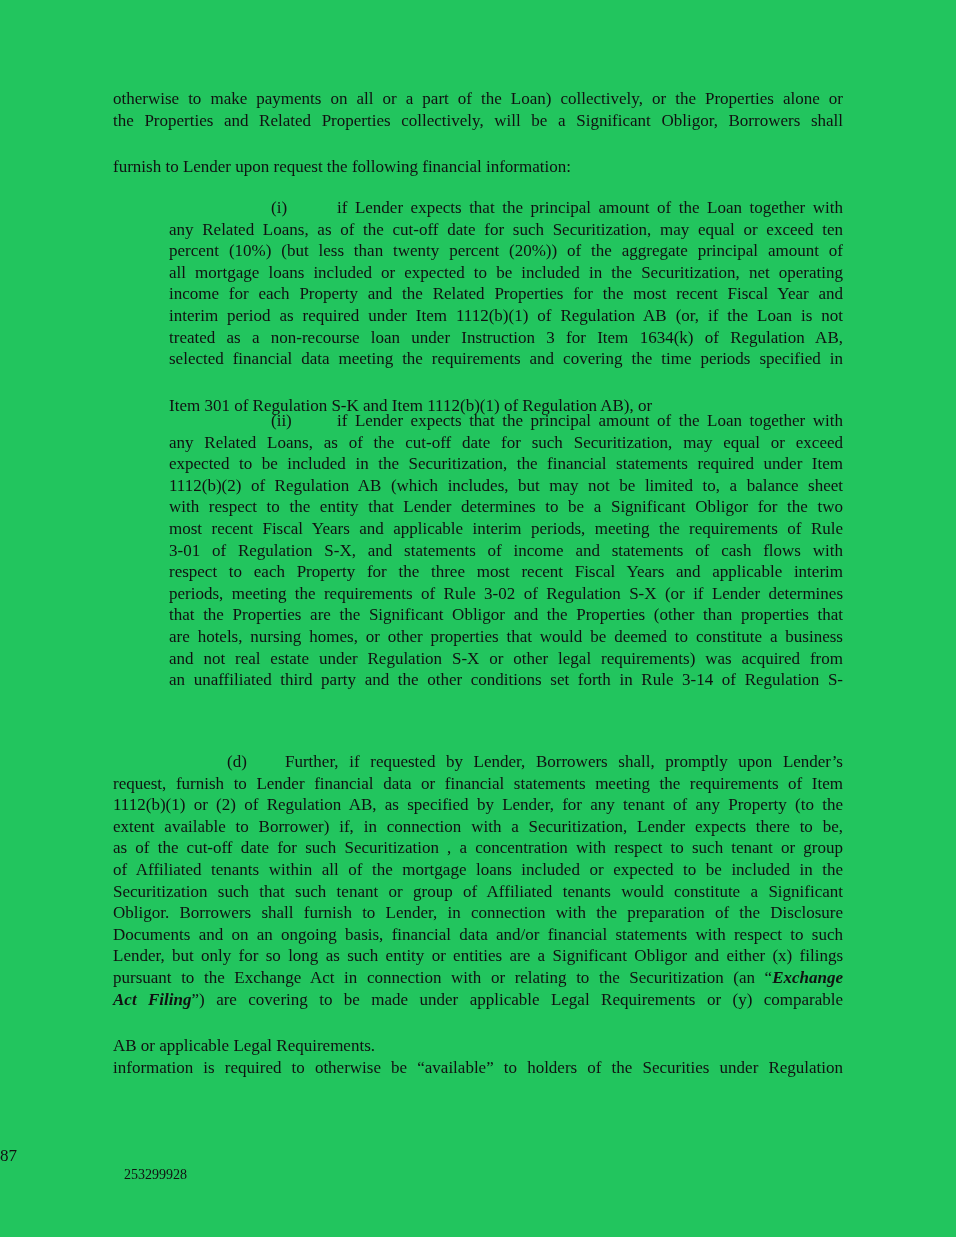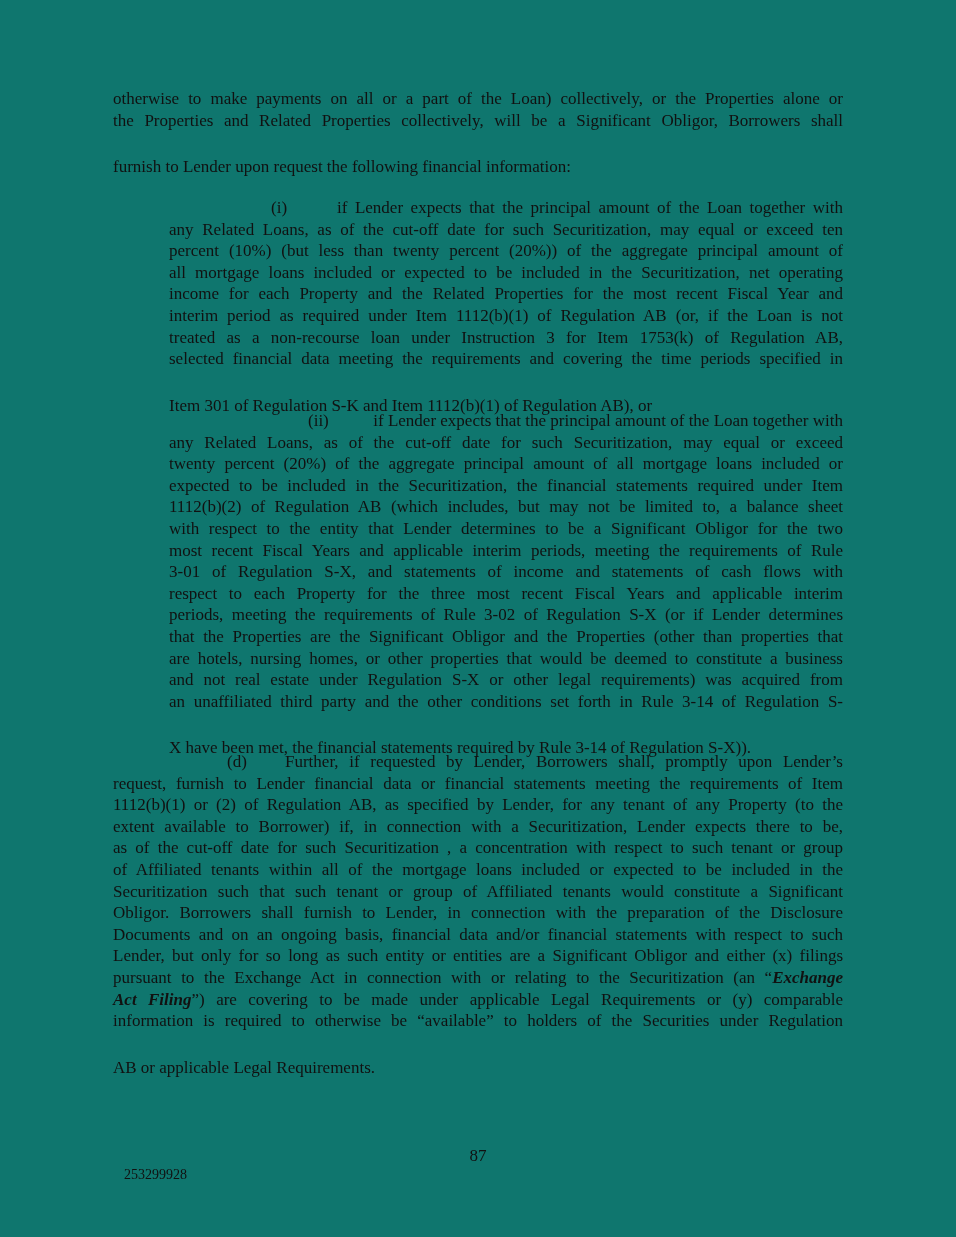--- a/index.html
+++ b/index.html
@@ -14,21 +14,21 @@
       overflow: hidden;
       font-family: "Liberation Serif", "DejaVu Serif", serif;
       color: #111111;
     }
     .page {
       position: absolute;
       left: 0;
       top: 0;
       width: 956px;
       height: 1237px;
-      background: #0f766e;
+      background: #22c55e;
     }
     .para {
       position: absolute;
       font-size: 17px;
       line-height: 21.6px;
       text-align: justify;
       margin: 0;
     }
     .para .line {
       display: block;
@@ -57,21 +57,20 @@
     }
     #p-intro { top: 88px; }
     #p-i { top: 197px; }
     #p-ii { top: 410px; }
     #p-d { top: 751px; }
     .page-number {
       position: absolute;
       top: 1146px;
       left: 0;
       width: 956px;
-      text-align: center;
       font-size: 17px;
     }
     .doc-id {
       position: absolute;
       top: 1167px;
       left: 124px;
       font-size: 14px;
     }
   </style>
 </head>
@@ -90,65 +89,63 @@
       <span style="display:flex;">
         <span class="enum" style="width:66px;">(i)</span>
         <span style="flex:1;text-align:justify;text-align-last:justify;">if Lender expects that the principal amount of the Loan together with</span>
       </span>
     </span>
     <span class="line">any Related Loans, as of the cut-off date for such Securitization, may equal or exceed ten</span>
     <span class="line">percent (10%) (but less than twenty percent (20%)) of the aggregate principal amount of</span>
     <span class="line">all mortgage loans included or expected to be included in the Securitization, net operating</span>
     <span class="line">income for each Property and the Related Properties for the most recent Fiscal Year and</span>
     <span class="line">interim period as required under Item 1112(b)(1) of Regulation AB (or, if the Loan is not</span>
-    <span class="line">treated as a non-recourse loan under Instruction 3 for Item 1753(k) of Regulation AB,</span>
+    <span class="line">treated as a non-recourse loan under Instruction 3 for Item 1634(k) of Regulation AB,</span>
     <span class="line">selected financial data meeting the requirements and covering the time periods specified in</span>
     <span class="line last">Item 301 of Regulation S-K and Item 1112(b)(1) of Regulation AB), or</span>
   </div>
 
   <div class="para sub" id="p-ii">
     <span class="line" style="padding-left:102px;">
       <span style="display:flex;">
-        <span class="enum" style="width:66px;margin-left:37px;">(ii)</span>
+        <span class="enum" style="width:66px;">(ii)</span>
         <span style="flex:1;text-align:justify;text-align-last:justify;">if Lender expects that the principal amount of the Loan together with</span>
       </span>
     </span>
     <span class="line">any Related Loans, as of the cut-off date for such Securitization, may equal or exceed</span>
-    <span class="line">twenty percent (20%) of the aggregate principal amount of all mortgage loans included or</span>
     <span class="line">expected to be included in the Securitization, the financial statements required under Item</span>
     <span class="line">1112(b)(2) of Regulation AB (which includes, but may not be limited to, a balance sheet</span>
     <span class="line">with respect to the entity that Lender determines to be a Significant Obligor for the two</span>
     <span class="line">most recent Fiscal Years and applicable interim periods, meeting the requirements of Rule</span>
     <span class="line">3-01 of Regulation S-X, and statements of income and statements of cash flows with</span>
     <span class="line">respect to each Property for the three most recent Fiscal Years and applicable interim</span>
     <span class="line">periods, meeting the requirements of Rule 3-02 of Regulation S-X (or if Lender determines</span>
     <span class="line">that the Properties are the Significant Obligor and the Properties (other than properties that</span>
     <span class="line">are hotels, nursing homes, or other properties that would be deemed to constitute a business</span>
     <span class="line">and not real estate under Regulation S-X or other legal requirements) was acquired from</span>
     <span class="line">an unaffiliated third party and the other conditions set forth in Rule 3-14 of Regulation S-</span>
-    <span class="line last">X have been met, the financial statements required by Rule 3-14 of Regulation S-X)).</span>
   </div>
 
   <div class="para main" id="p-d">
     <span class="line" style="padding-left:114px;">
       <span style="display:flex;">
         <span class="enum" style="width:58px;">(d)</span>
         <span style="flex:1;text-align:justify;text-align-last:justify;">Further, if requested by Lender, Borrowers shall, promptly upon Lender’s</span>
       </span>
     </span>
     <span class="line">request, furnish to Lender financial data or financial statements meeting the requirements of Item</span>
     <span class="line">1112(b)(1) or (2) of Regulation AB, as specified by Lender, for any tenant of any Property (to the</span>
     <span class="line">extent available to Borrower) if, in connection with a Securitization, Lender expects there to be,</span>
     <span class="line">as of the cut-off date for such Securitization , a concentration with respect to such tenant or group</span>
     <span class="line">of Affiliated tenants within all of the mortgage loans included or expected to be included in the</span>
     <span class="line">Securitization such that such tenant or group of Affiliated tenants would constitute a Significant</span>
     <span class="line">Obligor. Borrowers shall furnish to Lender, in connection with the preparation of the Disclosure</span>
     <span class="line">Documents and on an ongoing basis, financial data and/or financial statements with respect to such</span>
     <span class="line">Lender, but only for so long as such entity or entities are a Significant Obligor and either (x) filings</span>
     <span class="line" style="white-space: normal; text-align-last: justify;"><span>pursuant to the Exchange Act in connection with or relating to the Securitization (an “</span><em class="defterm">Exchange</em></span>
     <span class="line" style="white-space: normal; text-align-last: justify;"><em class="defterm">Act Filing</em><span>”) are covering to be made under applicable Legal Requirements or (y) comparable</span></span>
+    <span class="line last">AB or applicable Legal Requirements.</span>
     <span class="line">information is required to otherwise be “available” to holders of the Securities under Regulation</span>
-    <span class="line last">AB or applicable Legal Requirements.</span>
   </div>
 
   <div class="page-number">87</div>
   <div class="doc-id">253299928</div>
 </div>
 
 </body></html>

